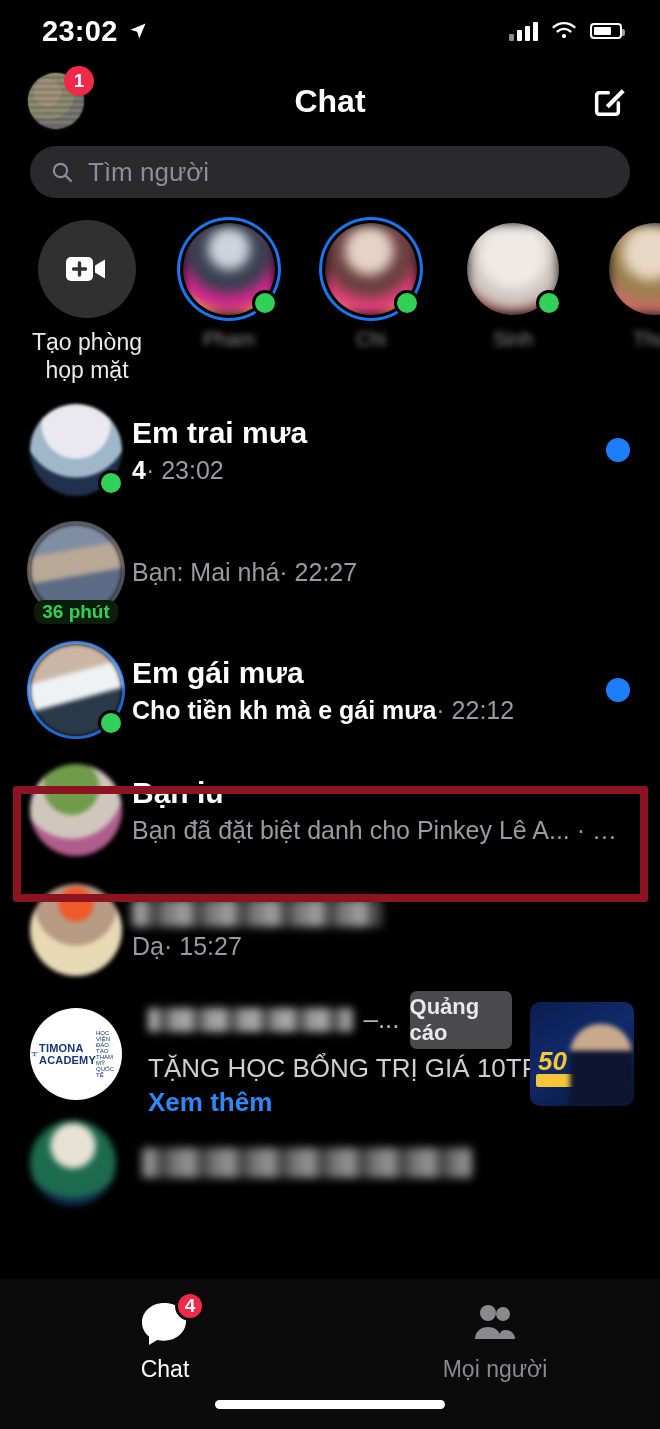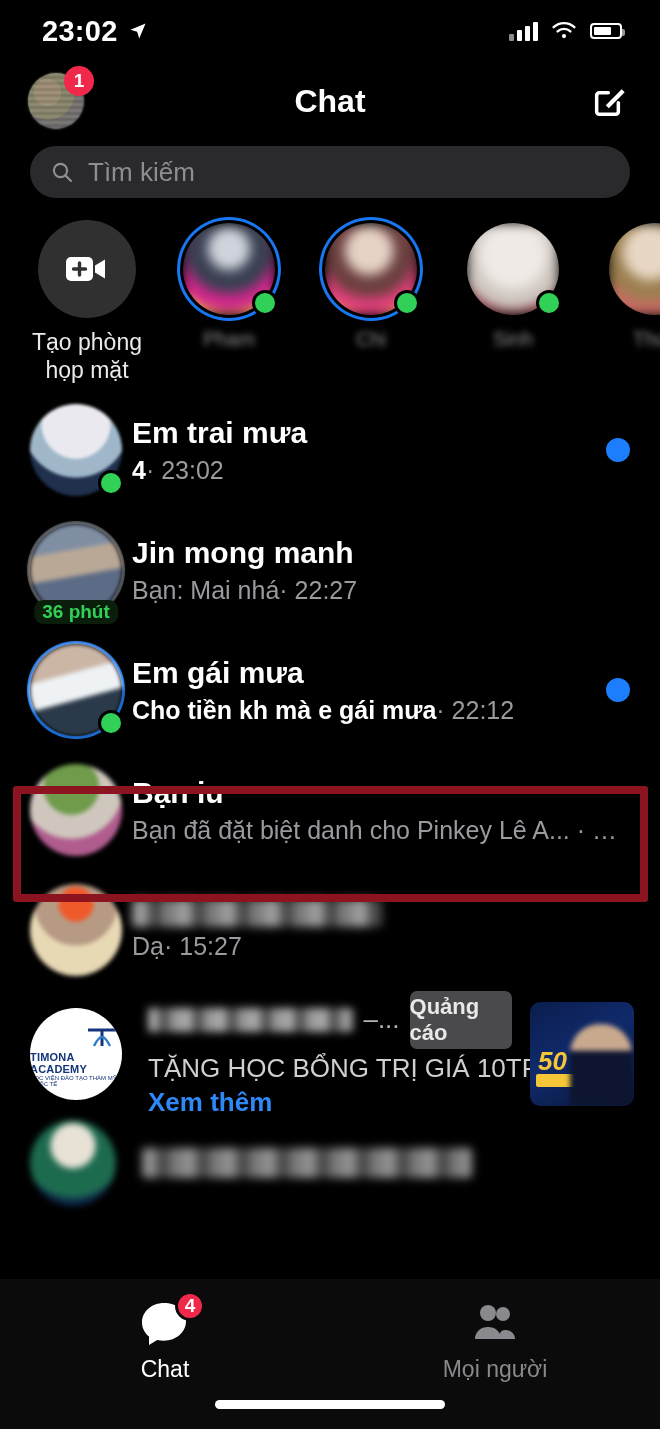--- a/index.html
+++ b/index.html
@@ -73,21 +73,21 @@
   .name { font-size:30px; font-weight:700; color:#fff; line-height:1.22; }
   .sub { font-size:25px; color:#9a9a9f; margin-top:5px; white-space:nowrap; overflow:hidden; text-overflow:ellipsis; }
   .sub b { color:#fff; font-weight:700; }
   .unread-dot { width:24px; height:24px; border-radius:50%; background:#1d7efd; flex:0 0 auto; margin-left:16px; }
 
   
   .highlight { position:absolute; left:13px; top:396px; width:635px; height:116px; border:8px solid #8c1420; border-radius:3px; pointer-events:none; }
 
   
   .adrow { display:flex; align-items:center; height:128px; padding:0 26px 0 30px; }
-  .adlogo { width:92px; height:92px; border-radius:50%; background:#fff; flex:0 0 auto; display:flex; flex-direction:column; align-items:flex-end; justify-content:center; overflow:hidden; }
+  .adlogo { width:92px; height:92px; border-radius:50%; background:#fff; flex:0 0 auto; display:flex; flex-direction:row; align-items:center; justify-content:center; overflow:hidden; }
   .adlogo .tm { font-size:11px; font-weight:700; color:#15357a; letter-spacing:.2px; }
   .adlogo .tm2 { font-size:6px; color:#15357a; }
   .ad-meta { margin-left:26px; flex:1 1 auto; min-width:0; }
   .ad-line1 { display:flex; align-items:center; gap:10px; }
   .ad-title-blur { height:24px; width:228px; filter:blur(4.5px);
       background:repeating-linear-gradient(90deg,#aaa 0 10px, #555 10px 22px, #999 22px 34px); border-radius:3px; }
   .ad-dash { color:#b6b6b6; font-size:26px; }
   .ad-badge { background:#4a4a4c; color:#e9e9e9; font-size:22px; font-weight:600; padding:3px 0; border-radius:7px; }
   .ad-sub { font-size:26px; color:#cfcfd2; margin-top:4px; white-space:nowrap; }
   .ad-link { font-size:26px; color:#2e88f7; font-weight:700; margin-top:3px; }
@@ -161,21 +161,21 @@
       </svg>
     </div>
   </div>
 
   <div class="searchwrap">
     <div class="searchbar">
       <svg class="mag" viewBox="0 0 24 24">
         <circle cx="10.5" cy="10.5" r="6.6" stroke="#8d8d92" stroke-width="2.2" fill="none"></circle>
         <path d="M15.4 15.4L21 21" stroke="#8d8d92" stroke-width="2.2" stroke-linecap="round"></path>
       </svg>
-      <span class="search-ph">Tìm kiếm</span>
+      <span class="search-ph">Tìm người</span>
     </div>
   </div>
 
   <div class="stories">
 
     <div class="story">
       <div class="create-circle">
         <svg width="46" height="34" viewBox="0 0 46 34">
           <rect x="2" y="5" width="27" height="24" rx="5" fill="#fff"></rect>
           <path d="M31 13.5l10-6v19l-10-6z" fill="#fff"></path>
@@ -244,21 +244,20 @@
       </div>
       <span class="unread-dot"></span>
     </div>
 
     <div class="row">
       <div class="ava ring-grey">
         <div class="pic" style="background:linear-gradient(170deg,#7f8ea3 0 30%, #b9a896 31% 55%, #5c6b86 56% 100%); filter:blur(2px)"></div>
         <span class="time-pill">36 phút</span>
       </div>
       <div class="meta">
-        <div class="name">Jin mong manh</div>
         <div class="sub">Bạn: Mai nhá· 22:27</div>
       </div>
     </div>
 
     <div class="row">
       <div class="ava ring-blue">
         <div class="pic" style="background:linear-gradient(165deg,#cbb6a6 0 34%, #eef2f5 35% 58%, #2b3a4a 59% 100%); filter:blur(2px)"></div>
         <span class="online"></span>
       </div>
       <div class="meta">

